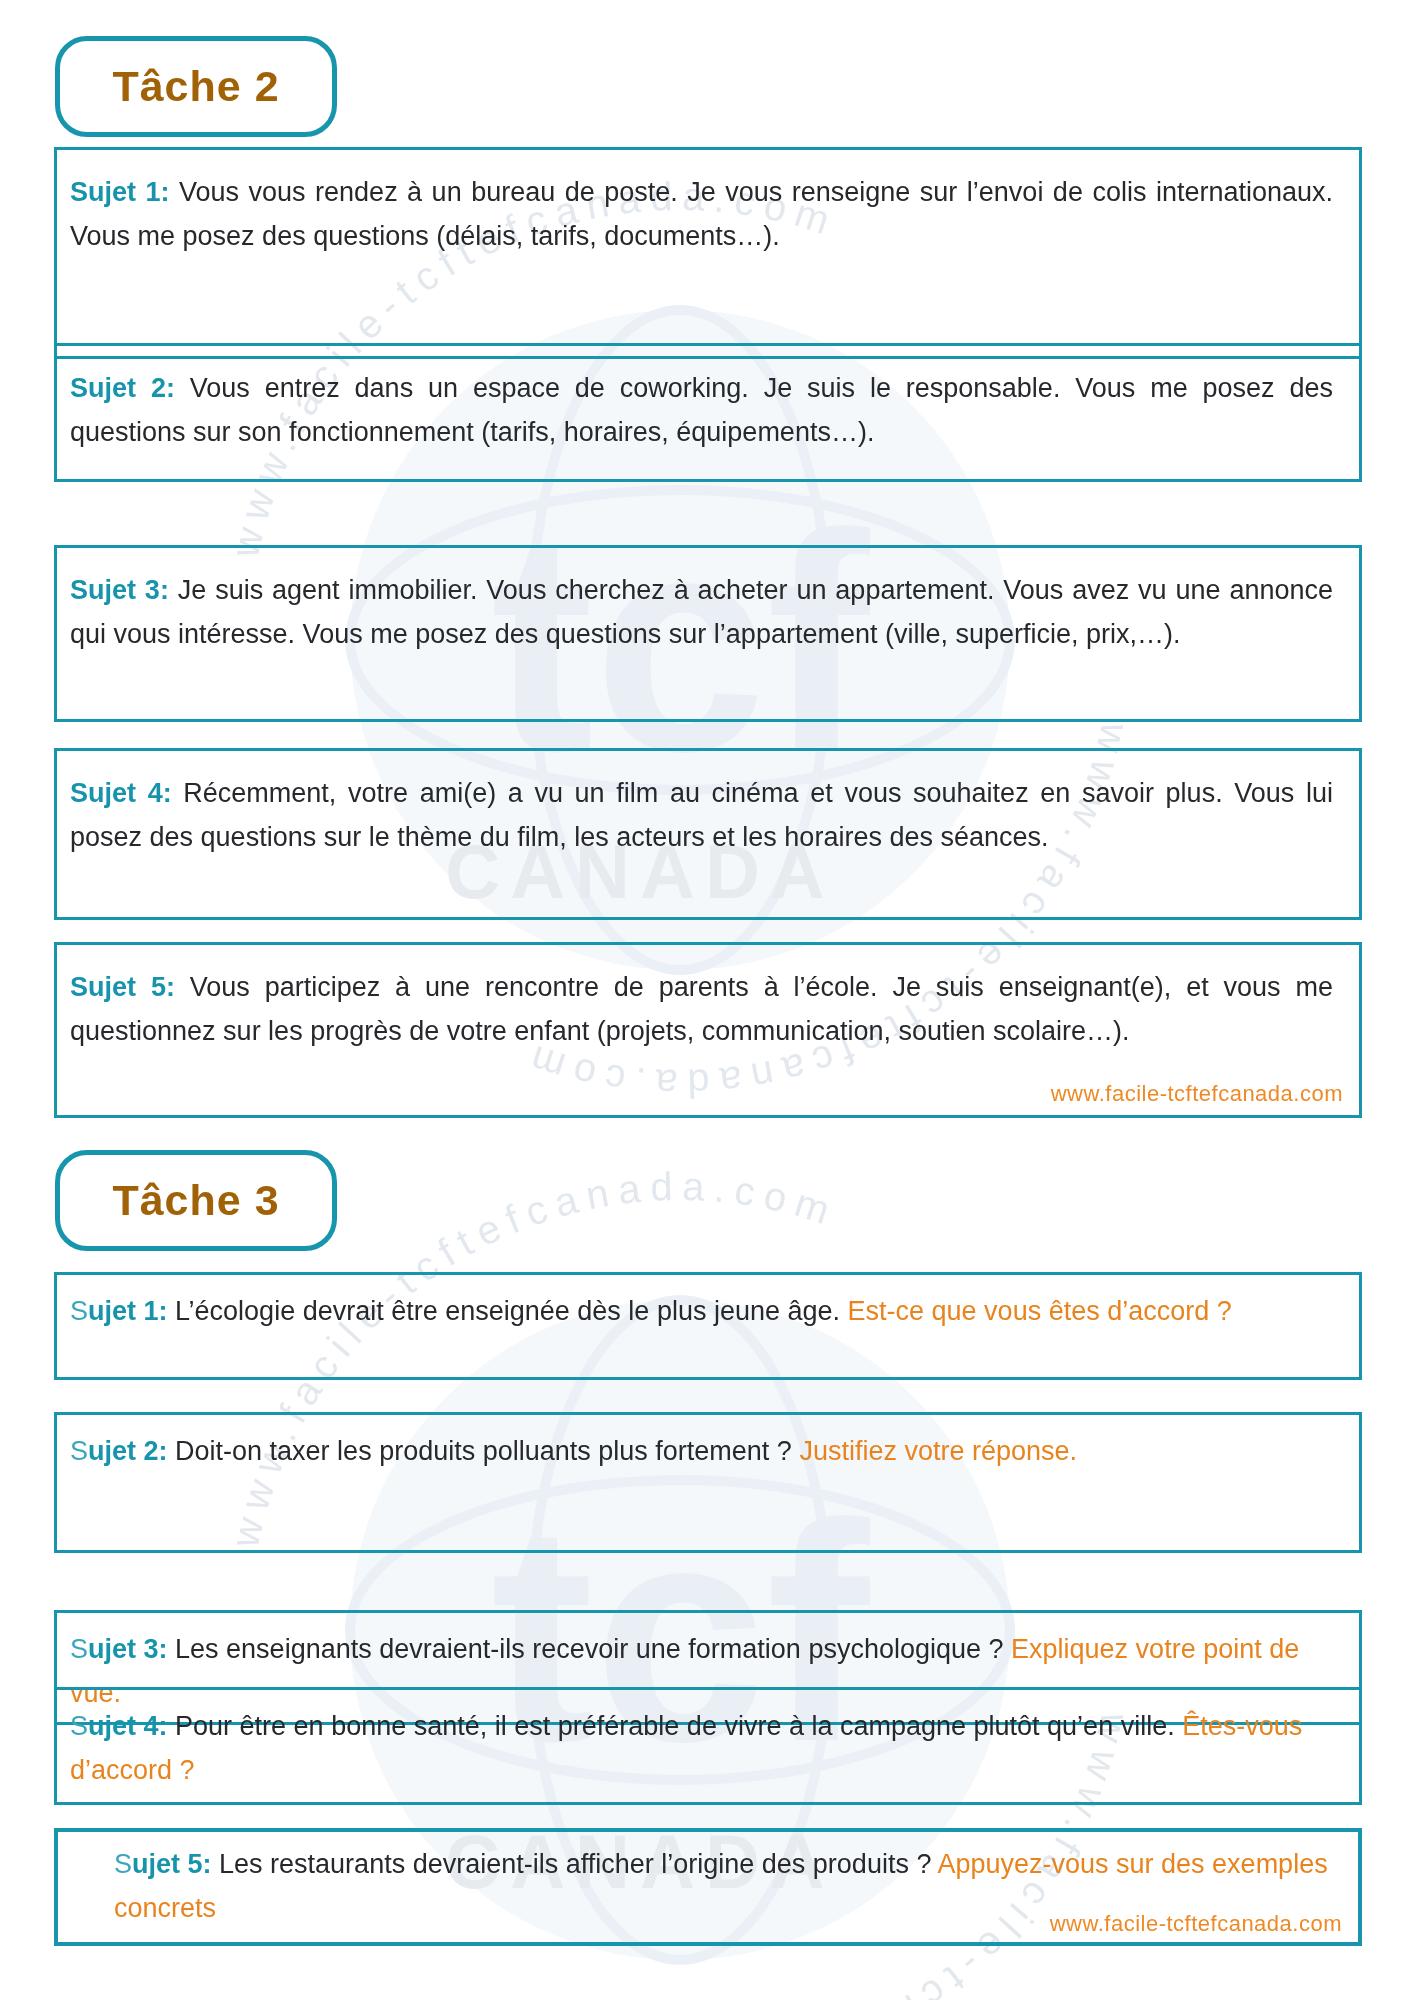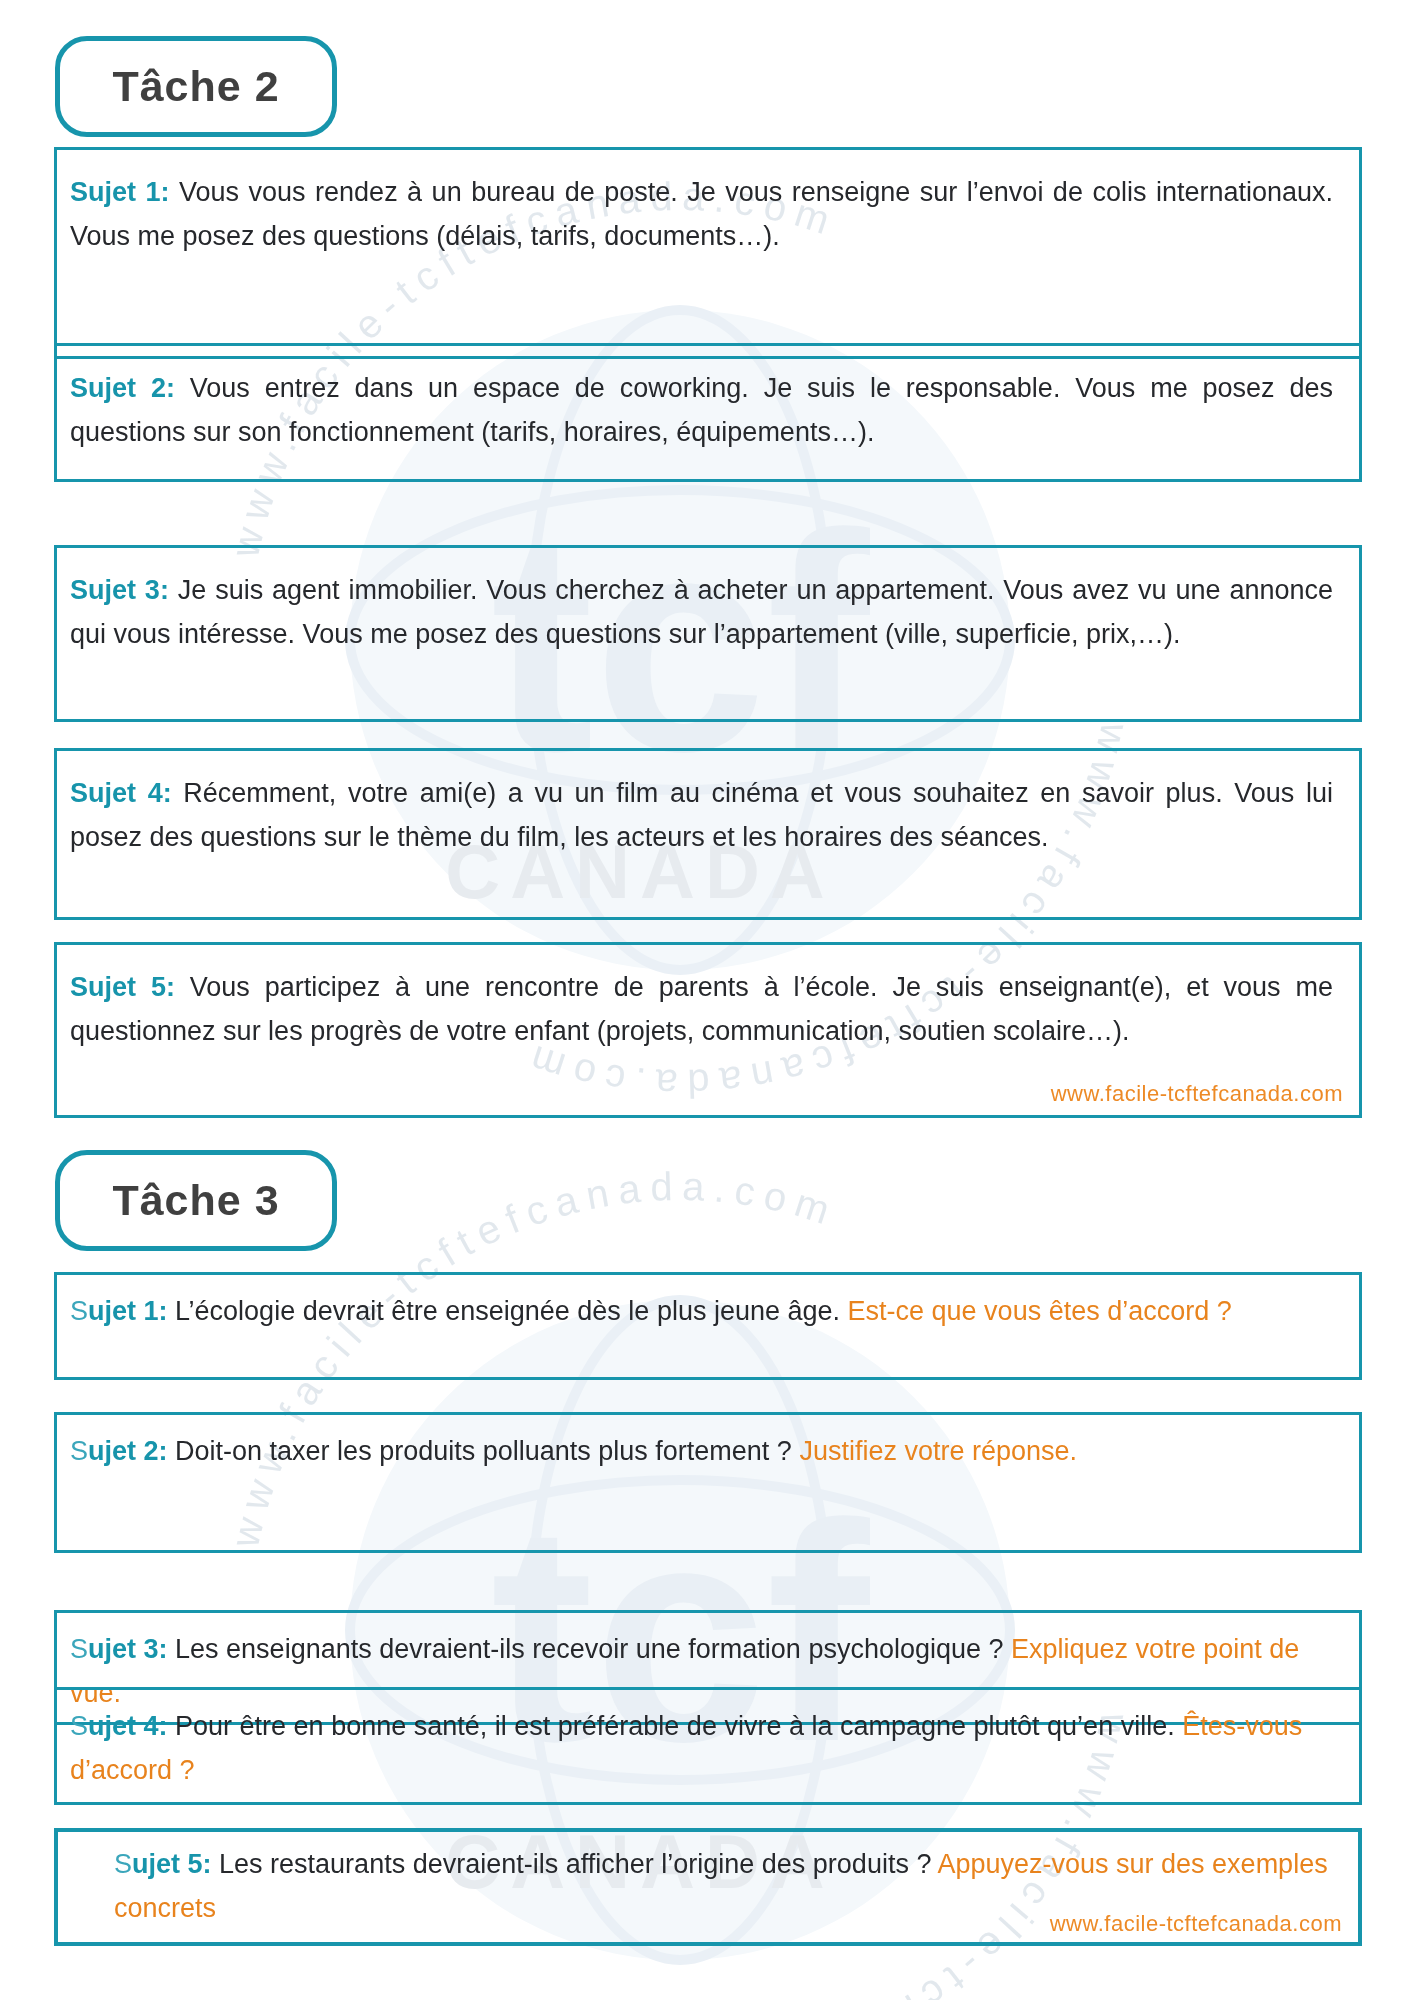--- a/index.html
+++ b/index.html
@@ -8,21 +8,21 @@
     font-family:"Liberation Sans",sans-serif;overflow:hidden;
   }
   
   .wm{position:absolute;left:0;top:0;z-index:0;pointer-events:none;}
   
   .badge{
     position:absolute;left:55px;width:282px;height:101px;
     border:5px solid #1795AC;border-radius:32px;background:transparent;
     display:flex;align-items:center;justify-content:center;z-index:2;box-sizing:border-box;
   }
-  .badge-title{color:#404040;font-weight:700;font-size:43px;letter-spacing:1px;}
+  .badge-title{color:#a16207;font-weight:700;font-size:43px;letter-spacing:1px;}
   
   .sbox{
     position:absolute;left:54px;width:1308px;box-sizing:border-box;
     border:3px solid #1795AC;background:transparent;z-index:1;
   }
   .sbox.thick{border-width:4px;}
   .sbox p{
     margin:0;padding:20px 26px 0 13px;
     font-size:27px;line-height:44px;color:#26282C;
   }

